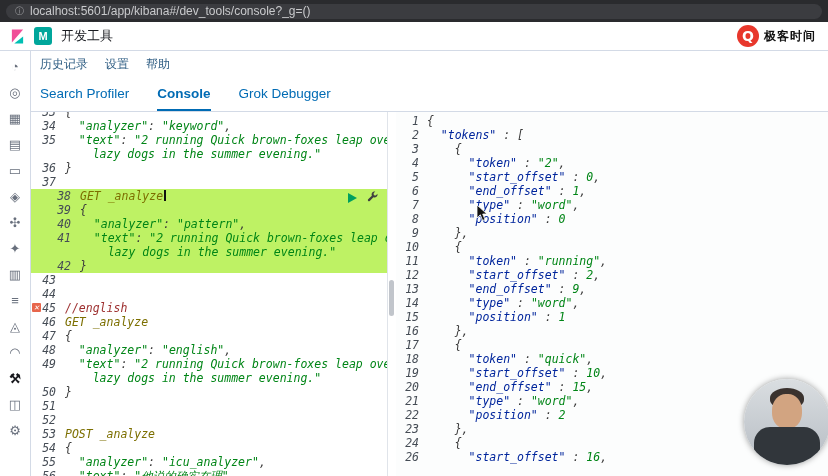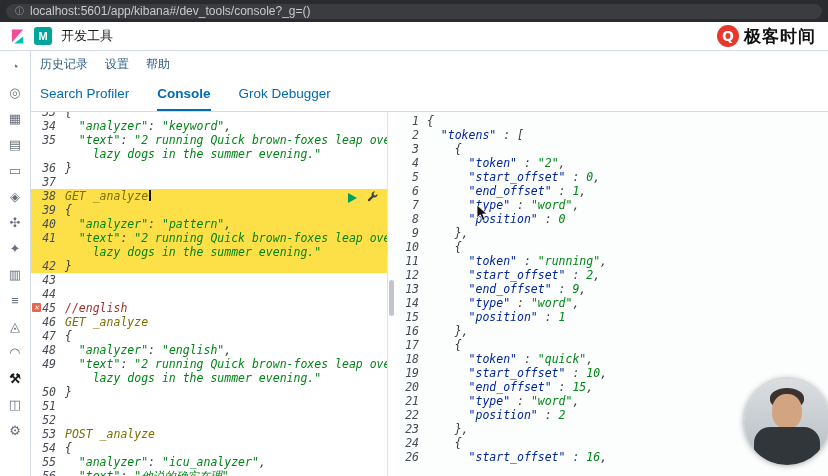--- a/index.html
+++ b/index.html
@@ -12,21 +12,21 @@
   .url-info-icon { color: #9a9b9e; font-size: 9px; line-height: 15px; }
   .url-text { color: #c9cacc; font-size: 12px; white-space: nowrap; overflow: hidden; }
 
   
   .kb-header { height: 29px; background: #fff; border-bottom: 1px solid #d3dae6; display: flex; align-items: center; padding: 0 10px; gap: 9px; }
   .kb-logo { display: flex; align-items: center; }
   .space-badge { width: 18px; height: 18px; background: #00a69b; color: #fff; font-size: 11px; font-weight: bold; border-radius: 3px; display: flex; align-items: center; justify-content: center; }
   .app-title { font-size: 13px; color: #1a1c21; }
   .brand { margin-left: auto; display: flex; align-items: center; gap: 5px; padding-right: 2px; }
   .brand-icon { width: 22px; height: 22px; border-radius: 50%; background: #e8372c; color: #fff; font-weight: bold; font-size: 14px; display: flex; align-items: center; justify-content: center; font-family: "DejaVu Sans", sans-serif; }
-  .brand-text { font-size: 17px; font-weight: bold; color: #111; letter-spacing: 1px; }
+  .brand-text { font-size: 12px; font-weight: bold; color: #111; letter-spacing: 1px; }
 
   
   .body-row { display: flex; height: 425px; }
   .sidebar { width: 31px; border-right: 1px solid #d3dae6; display: flex; flex-direction: column; align-items: center; padding-top: 7px; gap: 9px; flex: none; background: #fff; }
   .side-icon { font-size: 13px; line-height: 17px; height: 17px; color: #69707d; cursor: pointer; }
   .side-icon.active { color: #16171c; font-weight: bold; }
   .main { flex: 1; display: flex; flex-direction: column; min-width: 0; }
 
   .menu-row { height: 26px; display: flex; align-items: center; gap: 17px; padding-left: 9px; }
   .menu-item { font-size: 12px; color: #2e5d83; cursor: pointer; }
@@ -37,21 +37,21 @@
 
   
   .panels { flex: 1; display: flex; min-height: 0; position: relative; font-style: italic; }
   .editor-panel { width: 357px; flex: none; overflow: hidden; border-right: 1px solid #e0e4ea; position: relative; }
   #editor-lines { margin-top: -7px; }
   .divider { width: 8px; flex: none; position: relative; background: #fff; }
   .scroll-thumb { position: absolute; left: 1px; top: 168px; width: 5px; height: 36px; background: #c1c5cb; border-radius: 3px; }
   .response-panel { flex: 1; overflow: hidden; background: #fcfdfd; padding-top: 2px; }
 
   .code-row { position: relative; display: flex; height: 14px; line-height: 14px; font-family: "DejaVu Sans Mono", monospace; font-size: 11.5px; white-space: pre; }
-  .code-row.hl { background: #fde047; }
+  .code-row.hl { background: #bef264; padding-left: 15px; }
   .gutter { flex: none; width: 34px; text-align: right; padding-right: 9px; color: #454c55; position: relative; }
   .response-panel .gutter { width: 31px; padding-right: 8px; }
   .code { flex: 1; overflow: hidden; }
   .tok-p { color: #3b3b3b; }
   .tok-g { color: #008516; }
   .tok-m { color: #7c6f00; }
   .tok-c { color: #9d2f2f; }
   .tok-b { color: #00259c; }
   .err-marker { position: absolute; left: 1px; top: 2px; width: 9px; height: 9px; background: #e7664c; color: #fff; font-size: 7px; line-height: 9px; text-align: center; border-radius: 1px; font-family: "Liberation Sans", sans-serif; }
   .cursor-caret { display: inline-block; width: 1.5px; height: 11px; background: #111; margin-left: 1px; vertical-align: -1px; }

